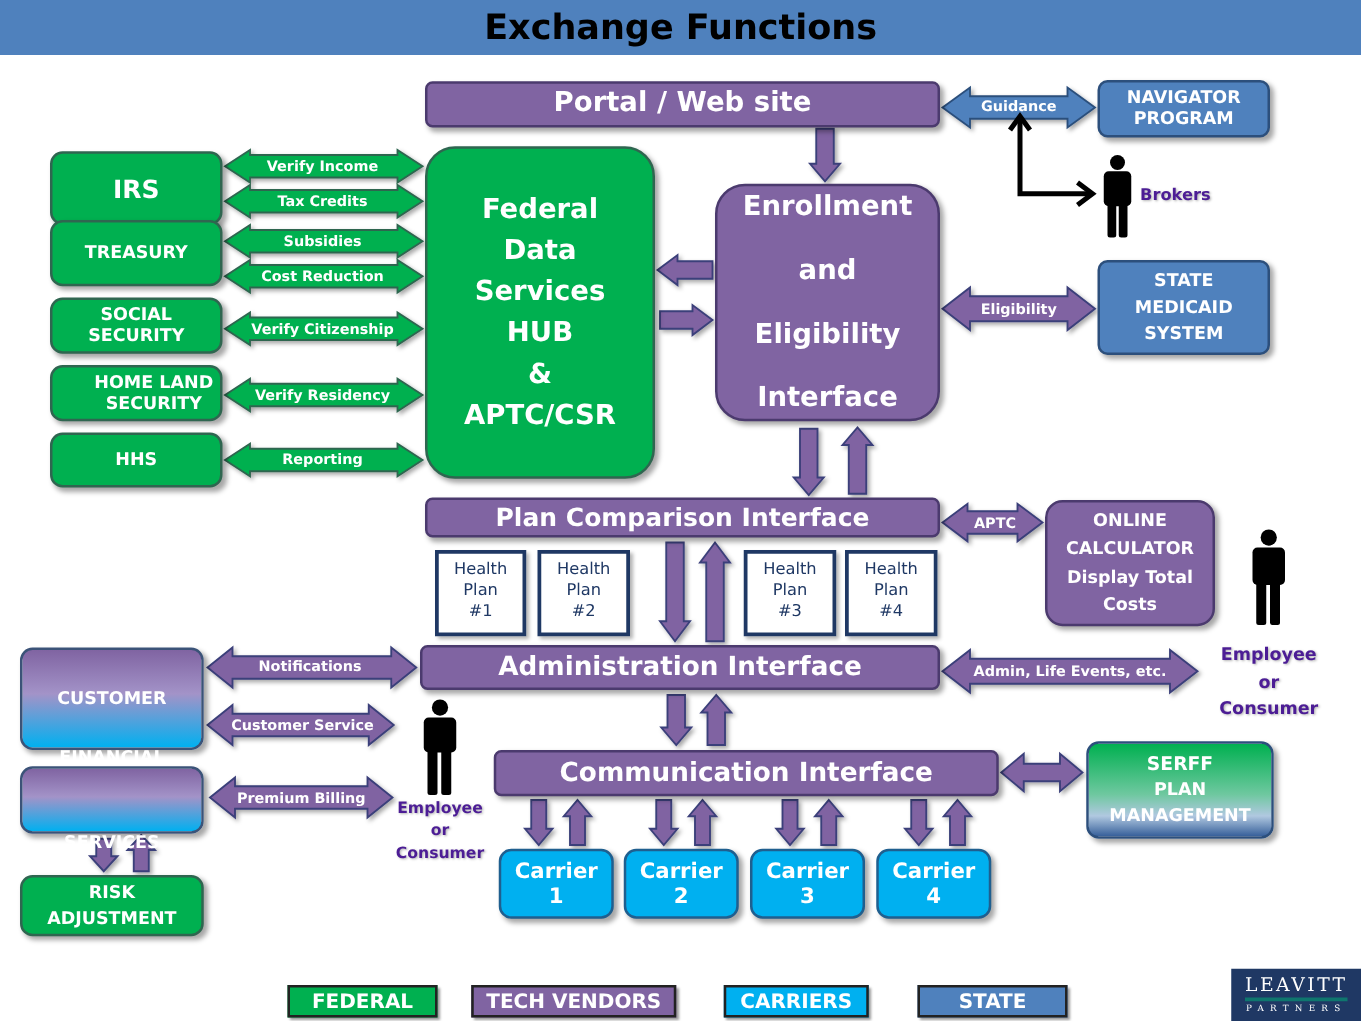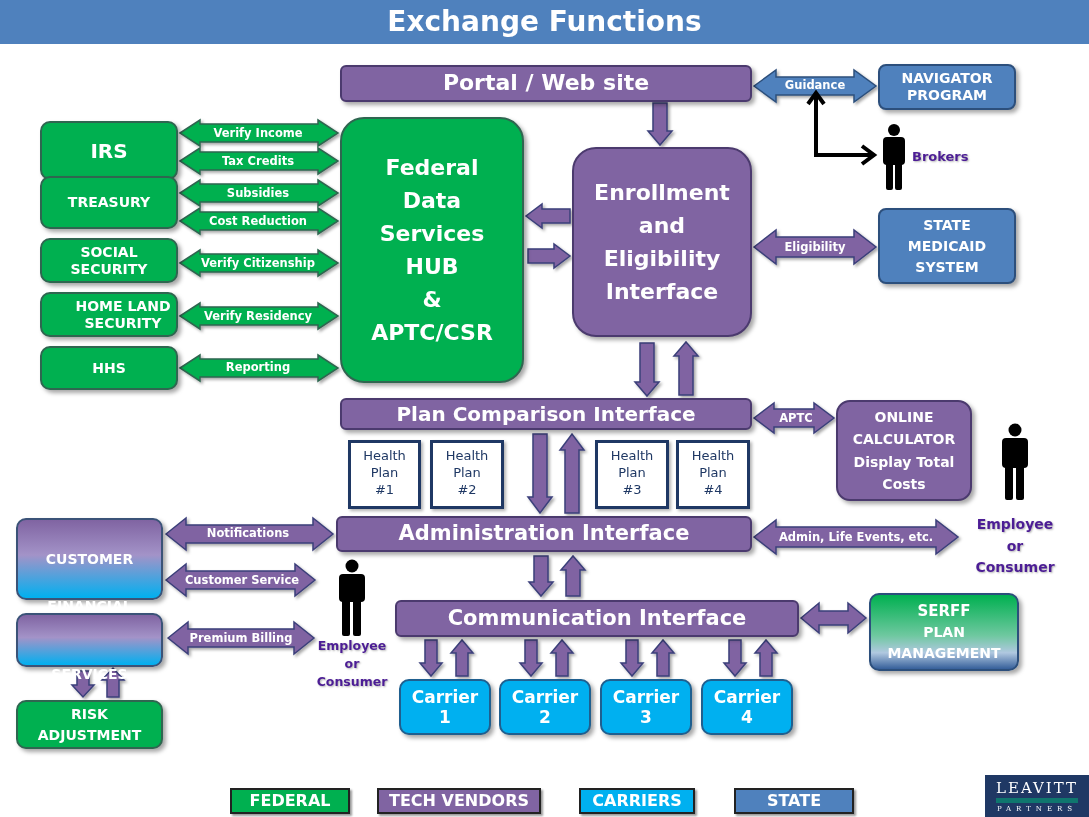--- a/index.html
+++ b/index.html
@@ -1,32 +1,32 @@
 <!DOCTYPE html>
 <html><head>
 <meta charset="utf-8">
 <style>
   * { box-sizing: border-box; margin: 0; padding: 0; }
   body { width: 1089px; height: 817px; position: relative; background: #ffffff; font-family: "DejaVu Sans", "Liberation Sans", sans-serif; overflow: hidden; }
   .abs { position: absolute; }
-  .title-bar { left: 0; top: 0; width: 1089px; height: 44px; background: #4f81bd; color: #ffffff; font-weight: bold; font-size: 28px; text-align: center; line-height: 44px; }
+  .title-bar { left: 0; top: 0; width: 1089px; height: 44px; background: #4f81bd; color: #000000; font-weight: bold; font-size: 28px; text-align: center; line-height: 44px; }
   .box { position: absolute; display: flex; align-items: center; justify-content: center; text-align: center; color: #fff; font-weight: bold; border: 2px solid #3b5378; box-shadow: 3px 3px 4px rgba(0,0,0,0.35); flex-direction: column; line-height: 1.2; }
   .green { background: #00b050; border-color: #2f6650; border-radius: 10px; }
   .purple { background: #8064a2; border-color: #4b3a6e; border-radius: 6px; }
   .blue { background: #4f81bd; border-color: #2c4f7c; border-radius: 8px; }
   .cyan { background: #00b0f0; border-color: #1f5f8f; border-radius: 10px; }
   .grad-ps { background: linear-gradient(#8064a2 0%, #a393c8 45%, #00b0f0 100%); border-color: #3b5378; border-radius: 10px; gap: 47px; }
   .grad-serff { background: linear-gradient(#00b050 0%, #6fc8a0 55%, #b0c8e0 78%, #365f9a 100%); border-color: #2c4f7c; border-radius: 10px; }
   .plan { position: absolute; border: 3px solid #1f3864; background: #fff; color: #1f3864; font-size: 13px; text-align: center; line-height: 1.3; padding-top: 5px; box-shadow: 2px 2px 3px rgba(0,0,0,0.3); }
   .label { position: absolute; font-weight: bold; font-size: 11.5px; color: #fff; text-align: center; white-space: nowrap; }
   .black-label { position: absolute; font-weight: bold; font-size: 14px; color: #4c1d95; text-align: center; line-height: 1.55; text-shadow: 1px 1px 2px rgba(0,0,0,0.3); }
   svg.overlay { position: absolute; left: 0; top: 0; }
   .legend { position: absolute; top: 788px; height: 26px; border: 2px solid #222; color: #fff; font-weight: bold; font-size: 16px; text-align: center; line-height: 22px; box-shadow: 2px 2px 2px rgba(0,0,0,0.4); }
   .logo { position: absolute; left: 985px; top: 775px; width: 104px; height: 42px; background: #1f3864; color: #fff; font-family: "DejaVu Serif", "Liberation Serif", serif; text-align: center; }
-  .logo .l1 { font-size: 15px; letter-spacing: 2px; margin-top: 4px; padding-bottom: 1px; border-bottom: 5px solid #0f766e; display: inline-block; }
+  .logo .l1 { font-size: 15px; letter-spacing: 2px; margin-top: 4px; padding-bottom: 1px; border-bottom: 3px solid #0f766e; display: inline-block; }
   .logo .l2 { font-size: 7px; letter-spacing: 5px; margin-top: 2px; }
 </style>
 </head>
 <body>
 
 <div class="abs title-bar">Exchange Functions</div>
 
 <svg class="overlay" width="1089" height="817">
   <defs>
     <filter id="sh" x="-10%" y="-10%" width="130%" height="140%">
@@ -137,21 +137,21 @@
 
 <div class="box green" style="left:340px;top:117px;width:184px;height:266px;font-size:22px;border-radius:24px;line-height:1.5;">
   <span>Federal</span>
   <span>Data</span>
   <span>Services</span>
   <span>HUB</span>
   <span>&amp;</span>
   <span>APTC/CSR</span>
 </div>
 
-<div class="box purple" style="left:572px;top:147px;width:180px;height:190px;font-size:22px;border-radius:24px;line-height:1.5;">
+<div class="box purple" style="left:572px;top:147px;width:180px;height:190px;font-size:22px;border-radius:24px;line-height:1.5;justify-content:space-between;">
   <span>Enrollment</span>
   <span>and</span>
   <span>Eligibility</span>
   <span>Interface</span>
 </div>
 
 <div class="label" style="left:770px;top:240px;width:90px;">Eligibility</div>
 
 <div class="box blue" style="left:878px;top:208px;width:138px;height:76px;font-size:14px;line-height:1.5;">
   <span>STATE</span>

